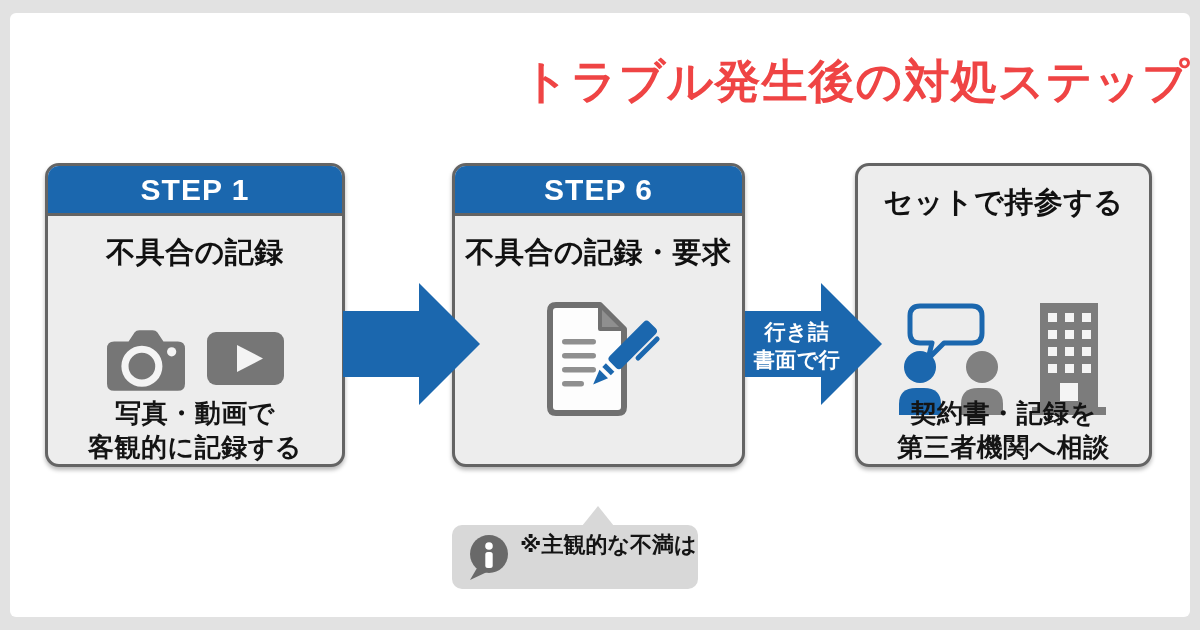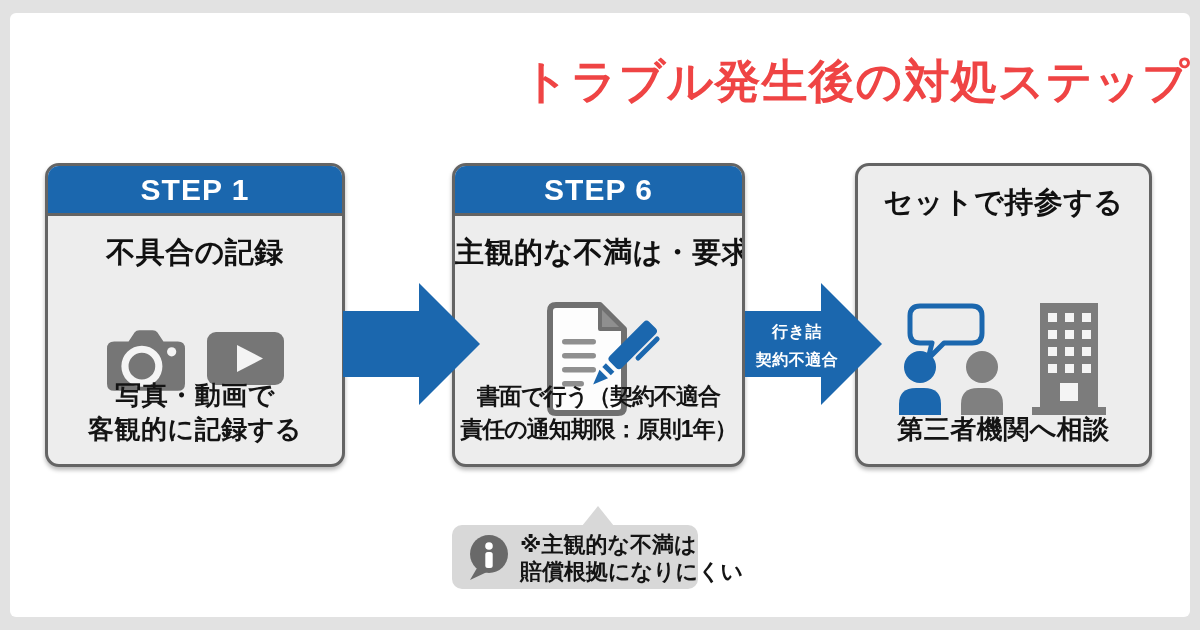--- a/index.html
+++ b/index.html
@@ -66,21 +66,21 @@
     top: 135px;
     height: 115px;
     display: flex;
     align-items: center;
     justify-content: center;
     gap: 22px;
   }
   .caption {
     position: absolute;
     left: 0; right: 0;
-    bottom: 18px;
+    bottom: 0;
     text-align: center;
     font-weight: 800;
     color: #141414;
   }
   .caption-lg { font-size: 26px; line-height: 34px; letter-spacing: 0.5px; }
   .caption-sm { font-size: 23px; line-height: 33px; letter-spacing: -1px; white-space: nowrap; }
   .caption span { display: block; }
   .flow-arrow {
     position: absolute;
     top: 270px;
@@ -89,21 +89,21 @@
   }
   .arrow-1 { left: 333px; }
   .arrow-2 { left: 735px; }
   .arrow-label {
     position: absolute;
     left: 737px; top: 305px;
     width: 100px;
     z-index: 6;
     text-align: center;
     color: #ffffff;
-    font-size: 16px;
+    font-size: 21px;
     line-height: 28px;
     font-weight: 800;
     letter-spacing: 0.5px;
   }
   .arrow-label span { display: block; }
   .note-box {
     position: absolute;
     left: 442px; top: 512px;
     width: 246px; height: 64px;
     background: #d8d8d8;
@@ -161,40 +161,36 @@
     <div class="caption caption-lg">
       <span>写真・動画で</span>
       <span>客観的に記録する</span>
     </div>
   </section>
 
   <section class="card card-2">
     <header class="card-header">
       <span>STEP 6</span>
     </header>
-    <div class="card-title">主観的な不満は・要求</div>
+    <div class="card-title">不具合の記録・要求</div>
     <div class="icon-area">
       <svg width="134" height="116" viewBox="0 0 134 116">
         <path d="M24 4 H68 L92 28 V106 Q92 112 86 112 H24 Q18 112 18 106 V10 Q18 4 24 4 Z" fill="#fdfdfd" stroke="#707070" stroke-width="6" stroke-linejoin="round"></path>
         <path d="M68 4 L92 28 H68 Z" fill="#8f8f8f" stroke="#707070" stroke-width="4" stroke-linejoin="round"></path>
         <rect x="30" y="38" width="34" height="5.5" rx="2.75" fill="#8f8f8f"></rect>
         <rect x="30" y="52" width="34" height="5.5" rx="2.75" fill="#8f8f8f"></rect>
         <rect x="30" y="66" width="34" height="5.5" rx="2.75" fill="#8f8f8f"></rect>
         <rect x="30" y="80" width="22" height="5.5" rx="2.75" fill="#8f8f8f"></rect>
         <g transform="rotate(45 82 62)">
           <rect x="74" y="8" width="17" height="56" rx="4" fill="#1b67ae"></rect>
           <rect x="76.5" y="68" width="12" height="5" fill="#1b67ae"></rect>
           <polygon points="76.5,77 88.5,77 82.5,92" fill="#1b67ae"></polygon>
           <rect x="93" y="12" width="5" height="32" rx="2.5" fill="#1b67ae"></rect>
         </g>
       </svg>
-    </div>
-    <div class="caption caption-sm">
-      <span>書面で行う（契約不適合</span>
-      <span>責任の通知期限：原則1年）</span>
     </div>
   </section>
 
   <section class="card card-3">
     <div class="card-title">セットで持参する</div>
     <div class="icon-area">
       <svg width="216" height="112" viewBox="0 0 216 112">
         <g>
           <path d="M24 3 H76 Q86 3 86 13 V30 Q86 40 76 40 H48 L32 56 L36 40 H24 Q14 40 14 30 V13 Q14 3 24 3 Z" fill="#ededed" stroke="#1b67ae" stroke-width="5" stroke-linejoin="round"></path>
         </g>
@@ -219,45 +215,45 @@
             <rect x="33" y="44" width="9" height="9" fill="#f4f4f4"></rect>
             <rect x="50" y="44" width="9" height="9" fill="#f4f4f4"></rect>
           <rect x="16" y="61" width="9" height="9" fill="#f4f4f4"></rect>
             <rect x="33" y="61" width="9" height="9" fill="#f4f4f4"></rect>
             <rect x="50" y="61" width="9" height="9" fill="#f4f4f4"></rect>
           <rect x="28" y="80" width="18" height="18" fill="#f4f4f4"></rect>
         </g>
       </svg>
     </div>
     <div class="caption caption-lg">
+      <span>契約書・記録を</span>
       <span>第三者機関へ相談</span>
     </div>
   </section>
 
   <svg class="flow-arrow arrow-1" viewBox="0 0 137 122">
     <polygon points="0,28 76,28 76,0 137,61 76,122 76,94 0,94" fill="#1b67ae"></polygon>
   </svg>
 
   <svg class="flow-arrow arrow-2" viewBox="0 0 137 122">
     <polygon points="0,28 76,28 76,0 137,61 76,122 76,94 0,94" fill="#1b67ae"></polygon>
   </svg>
   <div class="arrow-label">
     <span>行き詰</span>
-    <span>契約不適合</span>
+    <span>書面で行う</span>
   </div>
 
   <div class="note-pointer"></div>
   <div class="note-box">
     <div class="note-icon-wrap">
       <svg width="44" height="47" viewBox="0 0 44 47">
         <circle cx="21" cy="20" r="19" fill="#696969"></circle>
         <polygon points="9,34 2,46 19,38" fill="#696969"></polygon>
         <circle cx="21" cy="12" r="3.8" fill="#ffffff"></circle>
         <rect x="17.3" y="18" width="7.4" height="16" rx="2.5" fill="#ffffff"></rect>
       </svg>
     </div>
     <div class="note-text">
       <span>※主観的な不満は</span>
-      <span>賠償根拠になりにくい</span>
     </div>
   </div>
 
 </div>
 
 </body></html>

